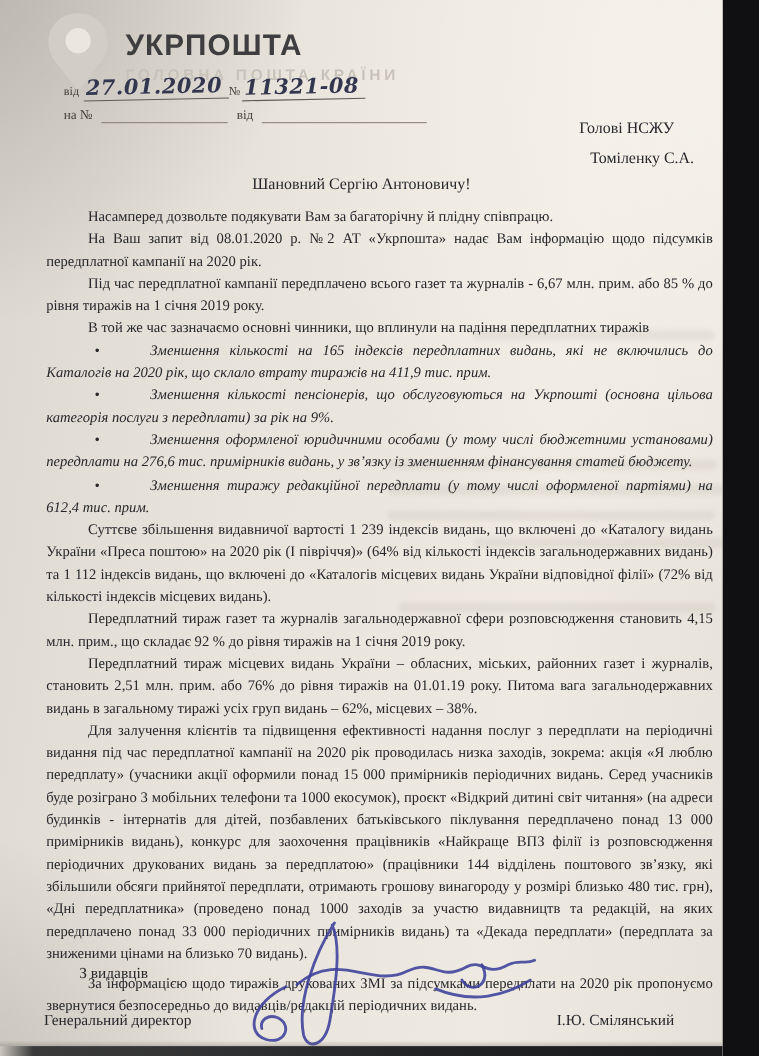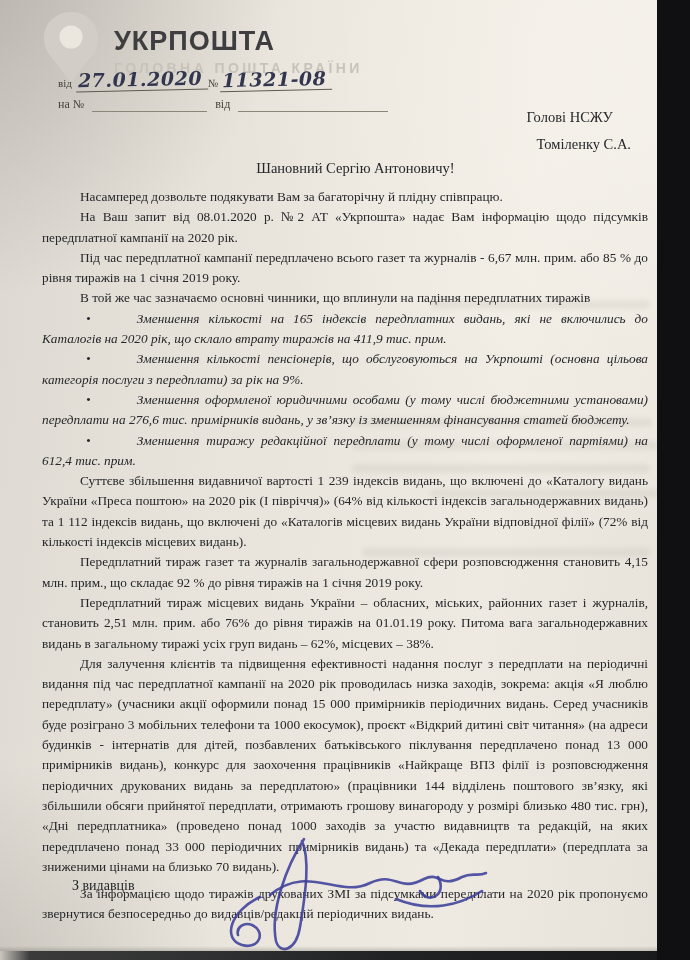--- a/index.html
+++ b/index.html
@@ -27,21 +27,21 @@
   .no-label{font-size:11px;margin:0 2px 2px 0;}
   .hw-num{border-bottom:1.5px solid #5f5b51;padding:0 6px 1px 2px;}
   .refrow2{margin-top:6px;display:flex;align-items:flex-end;gap:8px;}
   .uline{display:inline-block;border-bottom:1px solid #8c8679;height:12px;}
   .u1{width:115px;}
   .u2{width:150px;}
   
   .recipient{position:absolute;top:104px;right:26px;font-size:14.5px;line-height:27px;z-index:2;}
   .recipient .r2{padding-left:10px;}
   
-  .salutation{position:absolute;top:160px;left:0;width:100%;text-align:center;font-size:14.5px;z-index:2;padding-left:27px;}
+  .salutation{position:absolute;top:160px;left:0;width:100%;text-align:center;font-size:14.5px;z-index:2;}
   .bodytext{position:absolute;top:187px;left:42px;width:606px;text-align:justify;
             font-size:13.3px;line-height:20.3px;z-index:2;}
   .bodytext p{margin:0;text-indent:38px;}
   .bodytext p.b{text-indent:44px;font-style:italic;}
   .dot{padding-right:46px;}
   .bodytext p.last{margin-top:7px;}
   
   .regards{position:absolute;top:878px;left:72px;font-size:14px;z-index:2;}
   .sigrow{position:absolute;top:921px;left:40px;right:44px;display:flex;justify-content:space-between;
           font-size:14px;z-index:2;}
@@ -110,20 +110,24 @@
     <p class="b"><span class="dot">•</span><span>Зменшення оформленої юридичними особами (у тому числі бюджетними установами) передплати на 276,6 тис. примірників видань, у зв’язку із зменшенням фінансування статей бюджету.</span></p>
     <p class="b"><span class="dot">•</span><span>Зменшення тиражу редакційної передплати (у тому числі оформленої партіями) на 612,4 тис. прим.</span></p>
     <p>Суттєве збільшення видавничої вартості 1 239 індексів видань, що включені до «Каталогу видань України «Преса поштою» на 2020 рік (І півріччя)» (64% від кількості індексів загальнодержавних видань) та 1 112 індексів видань, що включені до «Каталогів місцевих видань України відповідної філії» (72% від кількості індексів місцевих видань).</p>
     <p>Передплатний тираж газет та журналів загальнодержавної сфери розповсюдження становить 4,15 млн. прим., що складає 92 % до рівня тиражів на 1 січня 2019 року.</p>
     <p>Передплатний тираж місцевих видань України – обласних, міських, районних газет і журналів, становить 2,51 млн. прим. або 76% до рівня тиражів на 01.01.19 року. Питома вага загальнодержавних видань в загальному тиражі усіх груп видань – 62%, місцевих – 38%.</p>
     <p>Для залучення клієнтів та підвищення ефективності надання послуг з передплати на періодичні видання під час передплатної кампанії на 2020 рік проводилась низка заходів, зокрема: акція «Я люблю передплату» (учасники акції оформили понад 15 000 примірників періодичних видань. Серед учасників буде розіграно 3 мобільних телефони та 1000 екосумок), проєкт «Відкрий дитині світ читання» (на адреси будинків - інтернатів для дітей, позбавлених батьківського піклування передплачено понад 13 000 примірників видань), конкурс для заохочення працівників «Найкраще ВПЗ філії із розповсюдження періодичних друкованих видань за передплатою» (працівники 144 відділень поштового зв’язку, які збільшили обсяги прийнятої передплати, отримають грошову винагороду у розмірі близько 480 тис. грн), «Дні передплатника» (проведено понад 1000 заходів за участю видавництв та редакцій, на яких передплачено понад 33 000 періодичних примірників видань) та «Декада передплати» (передплата за зниженими цінами на близько 70 видань).</p>
     <p class="last">За інформацією щодо тиражів друкованих ЗМІ за підсумками передплати на 2020 рік пропонуємо звернутися безпосередньо до видавців/редакцій періодичних видань.</p>
   </div>
 
   <div class="regards">З видавців</div>
+  <div class="sigrow">
+    <span>Генеральний директор</span>
+    <span>І.Ю. Смілянський</span>
+  </div>
 
   <svg class="signature" viewBox="0 0 300 124">
     <path d="M104 6 C86 34 70 78 76 108 C80 122 96 118 100 94 C106 58 110 26 102 8" stroke="#3c3f9b"></path>
     <path d="M60 64 C30 78 22 106 42 112 C60 117 66 98 52 92 C44 89 36 94 38 102" stroke="#3c3f9b"></path>
     <path d="M70 62 C108 30 138 66 170 50 C196 38 198 60 224 46 C240 38 240 56 262 44 C272 39 278 44 286 40" stroke="#3c3f9b"></path>
     <path d="M238 44 C248 62 228 72 220 58" stroke="#3c3f9b"></path>
     <path d="M196 66 C230 80 260 72 282 58" stroke="#3c3f9b"></path>
   </svg>
 
   <div class="edge"></div>

